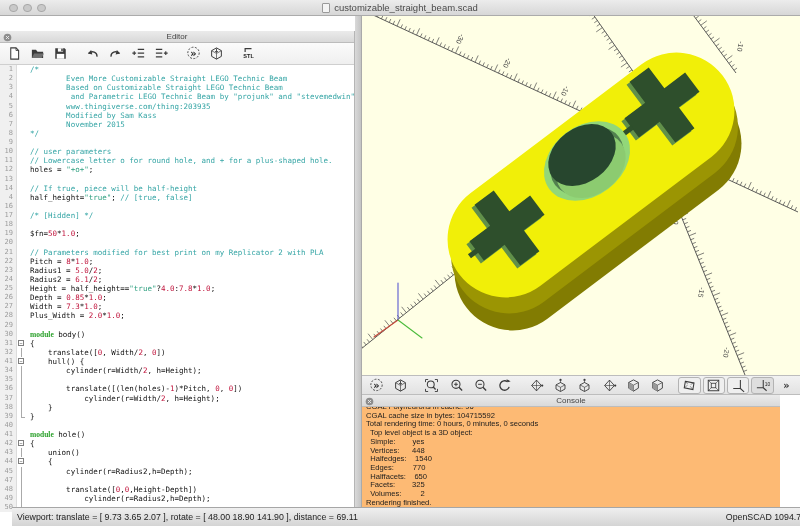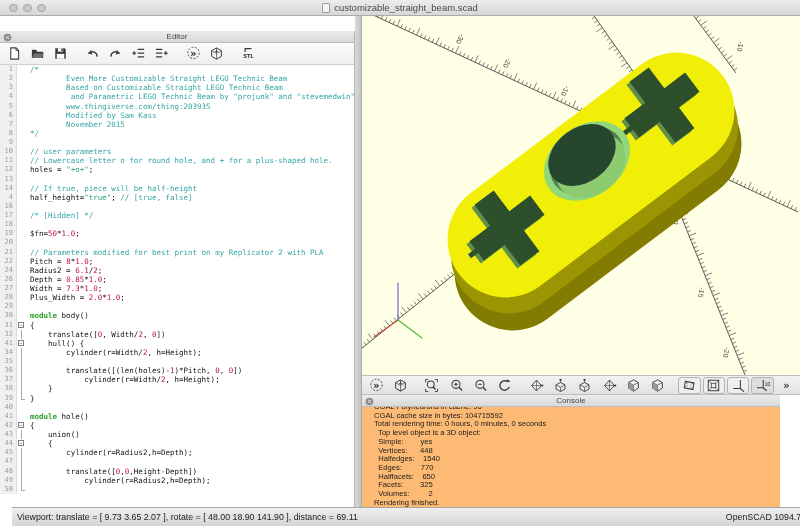--- a/index.html
+++ b/index.html
@@ -44,21 +44,21 @@
           background:#f0f0f0; border-right:1px solid #dcdcdc; font-size:7px; }
   .fold { width:9px; flex:0 0 9px; position:relative; }
   .fbox { position:absolute; left:1px; top:1px; width:6px; height:6px; border:1px solid #808080;
           background:#fff; font-size:5px; line-height:4px; text-align:center; color:#444; }
   .fold.fv::after { content:''; position:absolute; left:3.5px; top:0; bottom:0;
           border-left:1px solid #aaa; }
   .fold.fe::after { content:''; position:absolute; left:3.5px; top:0; height:5px; width:3px;
           border-left:1px solid #aaa; border-bottom:1px solid #aaa; }
   .ctext { padding-left:4px; }
   .tk-c { color:var(--c-com); } .tk-s { color:var(--c-str); }
-  .tk-n { color:var(--c-num); } .tk-k { color:var(--c-key); font-weight:bold; }
+  .tk-n { color:var(--c-num); } .tk-k { color:var(--c-key); font-weight:bold;font-family:Liberation Serif, serif; }
   .tk-p { color:#111; }
 
   
   #splitter { position:absolute; left:355px; top:16px; width:7px; height:491px;
               background:linear-gradient(90deg,#d9d9d9,#c4c4c4); border-right:1px solid #aaa; }
 
   
   #right { position:absolute; left:362px; top:16px; width:438px; height:491px; }
   #vp { position:absolute; left:0; top:0; display:block; }
   #vp-toolbar { position:absolute; left:0; top:359px; width:438px; height:20px;
@@ -68,21 +68,21 @@
   #vp-toolbar .icon-btn svg { width:15px; height:15px; }
   #vp-toolbar .gap { margin-left:7px; }
   #vp-toolbar .boxed { border:1px solid #b3b3b3; border-radius:3px; background:#efefef; }
   #vp-toolbar .pressed { background:#dedede; }
   #vp-toolbar .push-right { margin-left:auto; margin-right:2px; }
 
   #console-panel { position:absolute; left:0; top:379px; width:418px; height:112px; background:#fdba74; }
   #console-body { position:absolute; left:0; top:12px; width:438px; height:100px; overflow:hidden;
                   font-size:7.6px; line-height:8.7px; color:#1c1c1c; padding-left:4px; }
   #console-body .cline { white-space:pre; }
-  #console-body .inner { margin-top:-4px;margin-left:8px; }
+  #console-body .inner { margin-top:-4px; }
 
   
   #statusbar { position:absolute; left:12px; top:507px; width:800px; height:19px;
                background:linear-gradient(#efefef,#d4d4d4); border-top:1px solid #a6a6a6;
                font-size:8.8px; color:#222; }
   #status-left  { position:absolute; left:5px;  top:4px; }
   #status-right { position:absolute; right:6px; top:4px; }
 </style>
 </head>
 <body>
@@ -282,21 +282,23 @@
         <div class="crow"><span class="ln">13</span><span class="fold"></span><span class="ctext"></span></div>
         <div class="crow"><span class="ln">14</span><span class="fold"></span><span class="ctext"><span class="tk-c">// If true, piece will be half-height</span></span></div>
         <div class="crow"><span class="ln">4</span><span class="fold"></span><span class="ctext"><span class="tk-p">half_height=</span><span class="tk-s">"true"</span><span class="tk-p">; </span><span class="tk-c">// [true, false]</span></span></div>
         <div class="crow"><span class="ln">16</span><span class="fold"></span><span class="ctext"></span></div>
         <div class="crow"><span class="ln">17</span><span class="fold"></span><span class="ctext"><span class="tk-c">/* [Hidden] */</span></span></div>
         <div class="crow"><span class="ln">18</span><span class="fold"></span><span class="ctext"></span></div>
         <div class="crow"><span class="ln">19</span><span class="fold"></span><span class="ctext"><span class="tk-p">$fn=</span><span class="tk-n">50</span><span class="tk-p">*</span><span class="tk-n">1.0</span><span class="tk-p">;</span></span></div>
         <div class="crow"><span class="ln">20</span><span class="fold"></span><span class="ctext"></span></div>
         <div class="crow"><span class="ln">21</span><span class="fold"></span><span class="ctext"><span class="tk-c">// Parameters modified for best print on my Replicator 2 with PLA</span></span></div>
         <div class="crow"><span class="ln">22</span><span class="fold"></span><span class="ctext"><span class="tk-p">Pitch = </span><span class="tk-n">8</span><span class="tk-p">*</span><span class="tk-n">1.0</span><span class="tk-p">;</span></span></div>
+        <div class="crow"><span class="ln">23</span><span class="fold"></span><span class="ctext"><span class="tk-p">Radius1 = </span><span class="tk-n">5.0</span><span class="tk-p">/</span><span class="tk-n">2</span><span class="tk-p">;</span></span></div>
         <div class="crow"><span class="ln">24</span><span class="fold"></span><span class="ctext"><span class="tk-p">Radius2 = </span><span class="tk-n">6.1</span><span class="tk-p">/</span><span class="tk-n">2</span><span class="tk-p">;</span></span></div>
+        <div class="crow"><span class="ln">25</span><span class="fold"></span><span class="ctext"><span class="tk-p">Height = half_height==</span><span class="tk-s">"true"</span><span class="tk-p">?</span><span class="tk-n">4.0</span><span class="tk-p">:</span><span class="tk-n">7.8</span><span class="tk-p">*</span><span class="tk-n">1.0</span><span class="tk-p">;</span></span></div>
         <div class="crow"><span class="ln">26</span><span class="fold"></span><span class="ctext"><span class="tk-p">Depth = </span><span class="tk-n">0.85</span><span class="tk-p">*</span><span class="tk-n">1.0</span><span class="tk-p">;</span></span></div>
         <div class="crow"><span class="ln">27</span><span class="fold"></span><span class="ctext"><span class="tk-p">Width = </span><span class="tk-n">7.3</span><span class="tk-p">*</span><span class="tk-n">1.0</span><span class="tk-p">;</span></span></div>
         <div class="crow"><span class="ln">28</span><span class="fold"></span><span class="ctext"><span class="tk-p">Plus_Width = </span><span class="tk-n">2.0</span><span class="tk-p">*</span><span class="tk-n">1.0</span><span class="tk-p">;</span></span></div>
         <div class="crow"><span class="ln">29</span><span class="fold"></span><span class="ctext"></span></div>
         <div class="crow"><span class="ln">30</span><span class="fold"></span><span class="ctext"><span class="tk-k">module</span><span class="tk-p"> body()</span></span></div>
         <div class="crow"><span class="ln">31</span><span class="fold"><span class="fbox">−</span></span><span class="ctext"><span class="tk-p">{</span></span></div>
         <div class="crow"><span class="ln">32</span><span class="fold fv"></span><span class="ctext"><span class="tk-p">    translate([</span><span class="tk-n">0</span><span class="tk-p">, Width/</span><span class="tk-n">2</span><span class="tk-p">, </span><span class="tk-n">0</span><span class="tk-p">])</span></span></div>
         <div class="crow"><span class="ln">41</span><span class="fold"><span class="fbox">−</span></span><span class="ctext"><span class="tk-p">    hull() {</span></span></div>
         <div class="crow"><span class="ln">34</span><span class="fold fv"></span><span class="ctext"><span class="tk-p">        cylinder(r=Width/</span><span class="tk-n">2</span><span class="tk-p">, h=Height);</span></span></div>
         <div class="crow"><span class="ln">35</span><span class="fold fv"></span><span class="ctext"></span></div>

